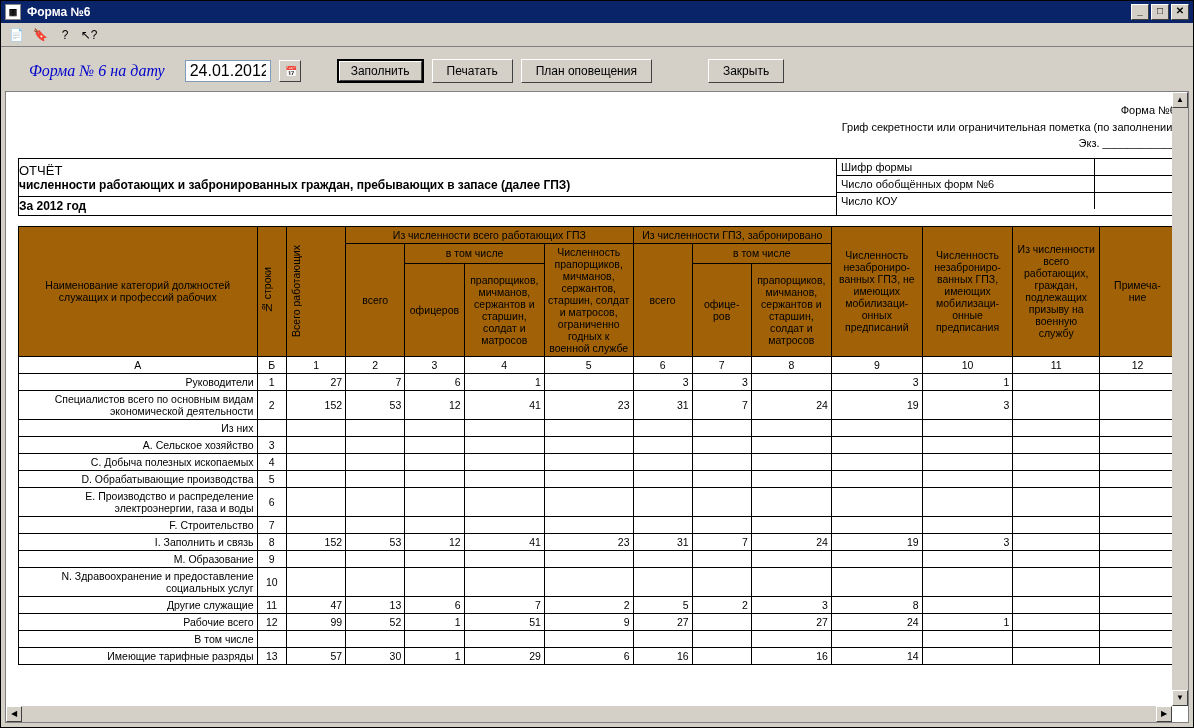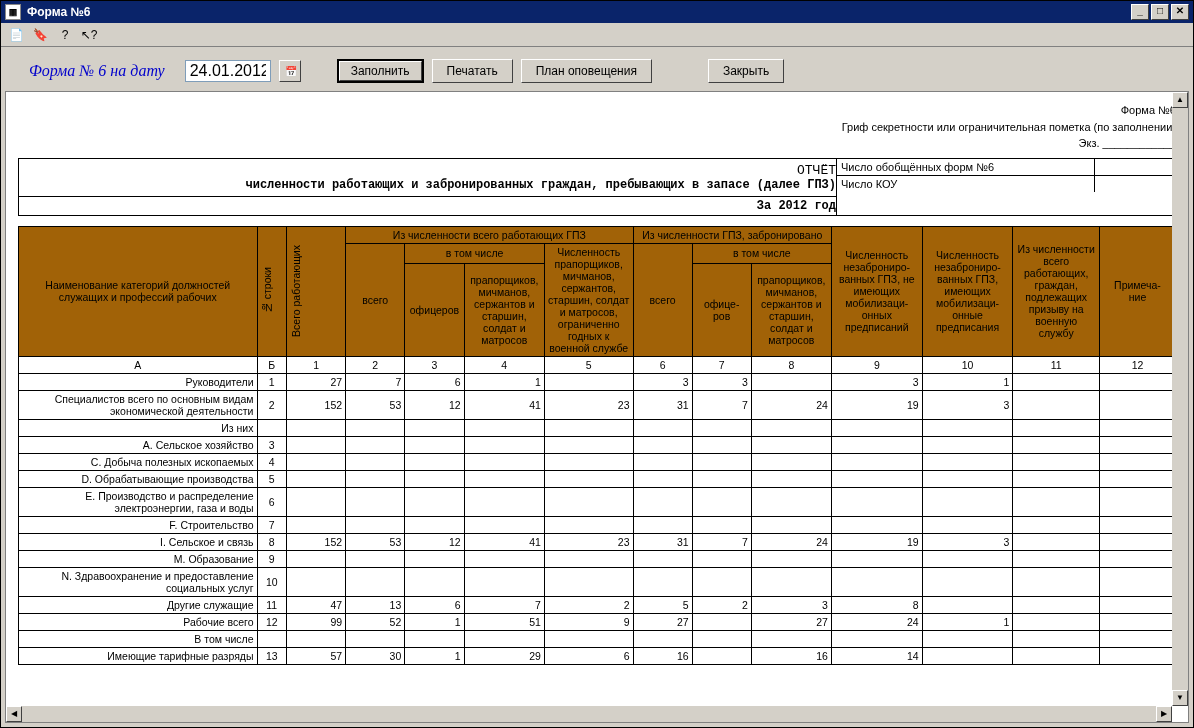--- a/index.html
+++ b/index.html
@@ -108,23 +108,22 @@
 }
 .hdr-right { text-align: right; font-size: 11px; line-height: 1.5; }
 .hdr-right .line { white-space: nowrap; }
 .hdr-block {
   border: 1px solid #000;
   margin-top: 6px;
   display: flex;
 }
 .hdr-left {
   flex: 1;
-  text-align: right;
+  text-align: left;
   border-right: 1px solid #000;
-  font-family: Liberation Mono, monospace;
 }
 .hdr-left .t1 { font-size: 13px; padding-top: 4px; }
 .hdr-left .t2 { font-size: 12px; font-weight: bold; border-bottom: 1px solid #000; padding-bottom: 4px; }
 .hdr-left .t3 { font-size: 12px; font-weight: bold; padding: 2px 0; }
 .hdr-cells { width: 338px; font-size: 11px; }
 .hdr-cells .row { display: flex; border-bottom: 1px solid #000; }
 .hdr-cells .row:last-child { border-bottom: none; }
 .hdr-cells .lab { flex: 1; padding: 2px 4px; border-right: 1px solid #000; }
 .hdr-cells .val { width: 80px; }
 .rpt-table {
@@ -203,20 +202,24 @@
         <div class="line"><span>Экз.</span> ____________</div>
       </div>
 
       <div class="hdr-block">
         <div class="hdr-left">
           <div class="t1">ОТЧЁТ</div>
           <div class="t2">численности работающих и забронированных граждан, пребывающих в запасе (далее ГПЗ)</div>
           <div class="t3">За 2012 год</div>
         </div>
         <div class="hdr-cells">
+          <div class="row">
+              <div class="lab">Шифр формы</div>
+              <div class="val"></div>
+            </div>
           <div class="row">
               <div class="lab">Число обобщённых форм №6</div>
               <div class="val"></div>
             </div>
           <div class="row">
               <div class="lab">Число КОУ</div>
               <div class="val"></div>
             </div>
         </div>
       </div>
@@ -413,21 +416,21 @@
               <td></td>
               <td></td>
               <td></td>
               <td></td>
               <td></td>
               <td></td>
               <td></td>
               <td></td>
             </tr>
             <tr class="data-row">
-              <td class="label indent1">I. Сельское и связь</td>
+              <td class="label indent1">I. Заполнить и связь</td>
               <td class="center">8</td>
               <td>152</td>
               <td>53</td>
               <td>12</td>
               <td>41</td>
               <td>23</td>
               <td>31</td>
               <td>7</td>
               <td>24</td>
               <td>19</td>

